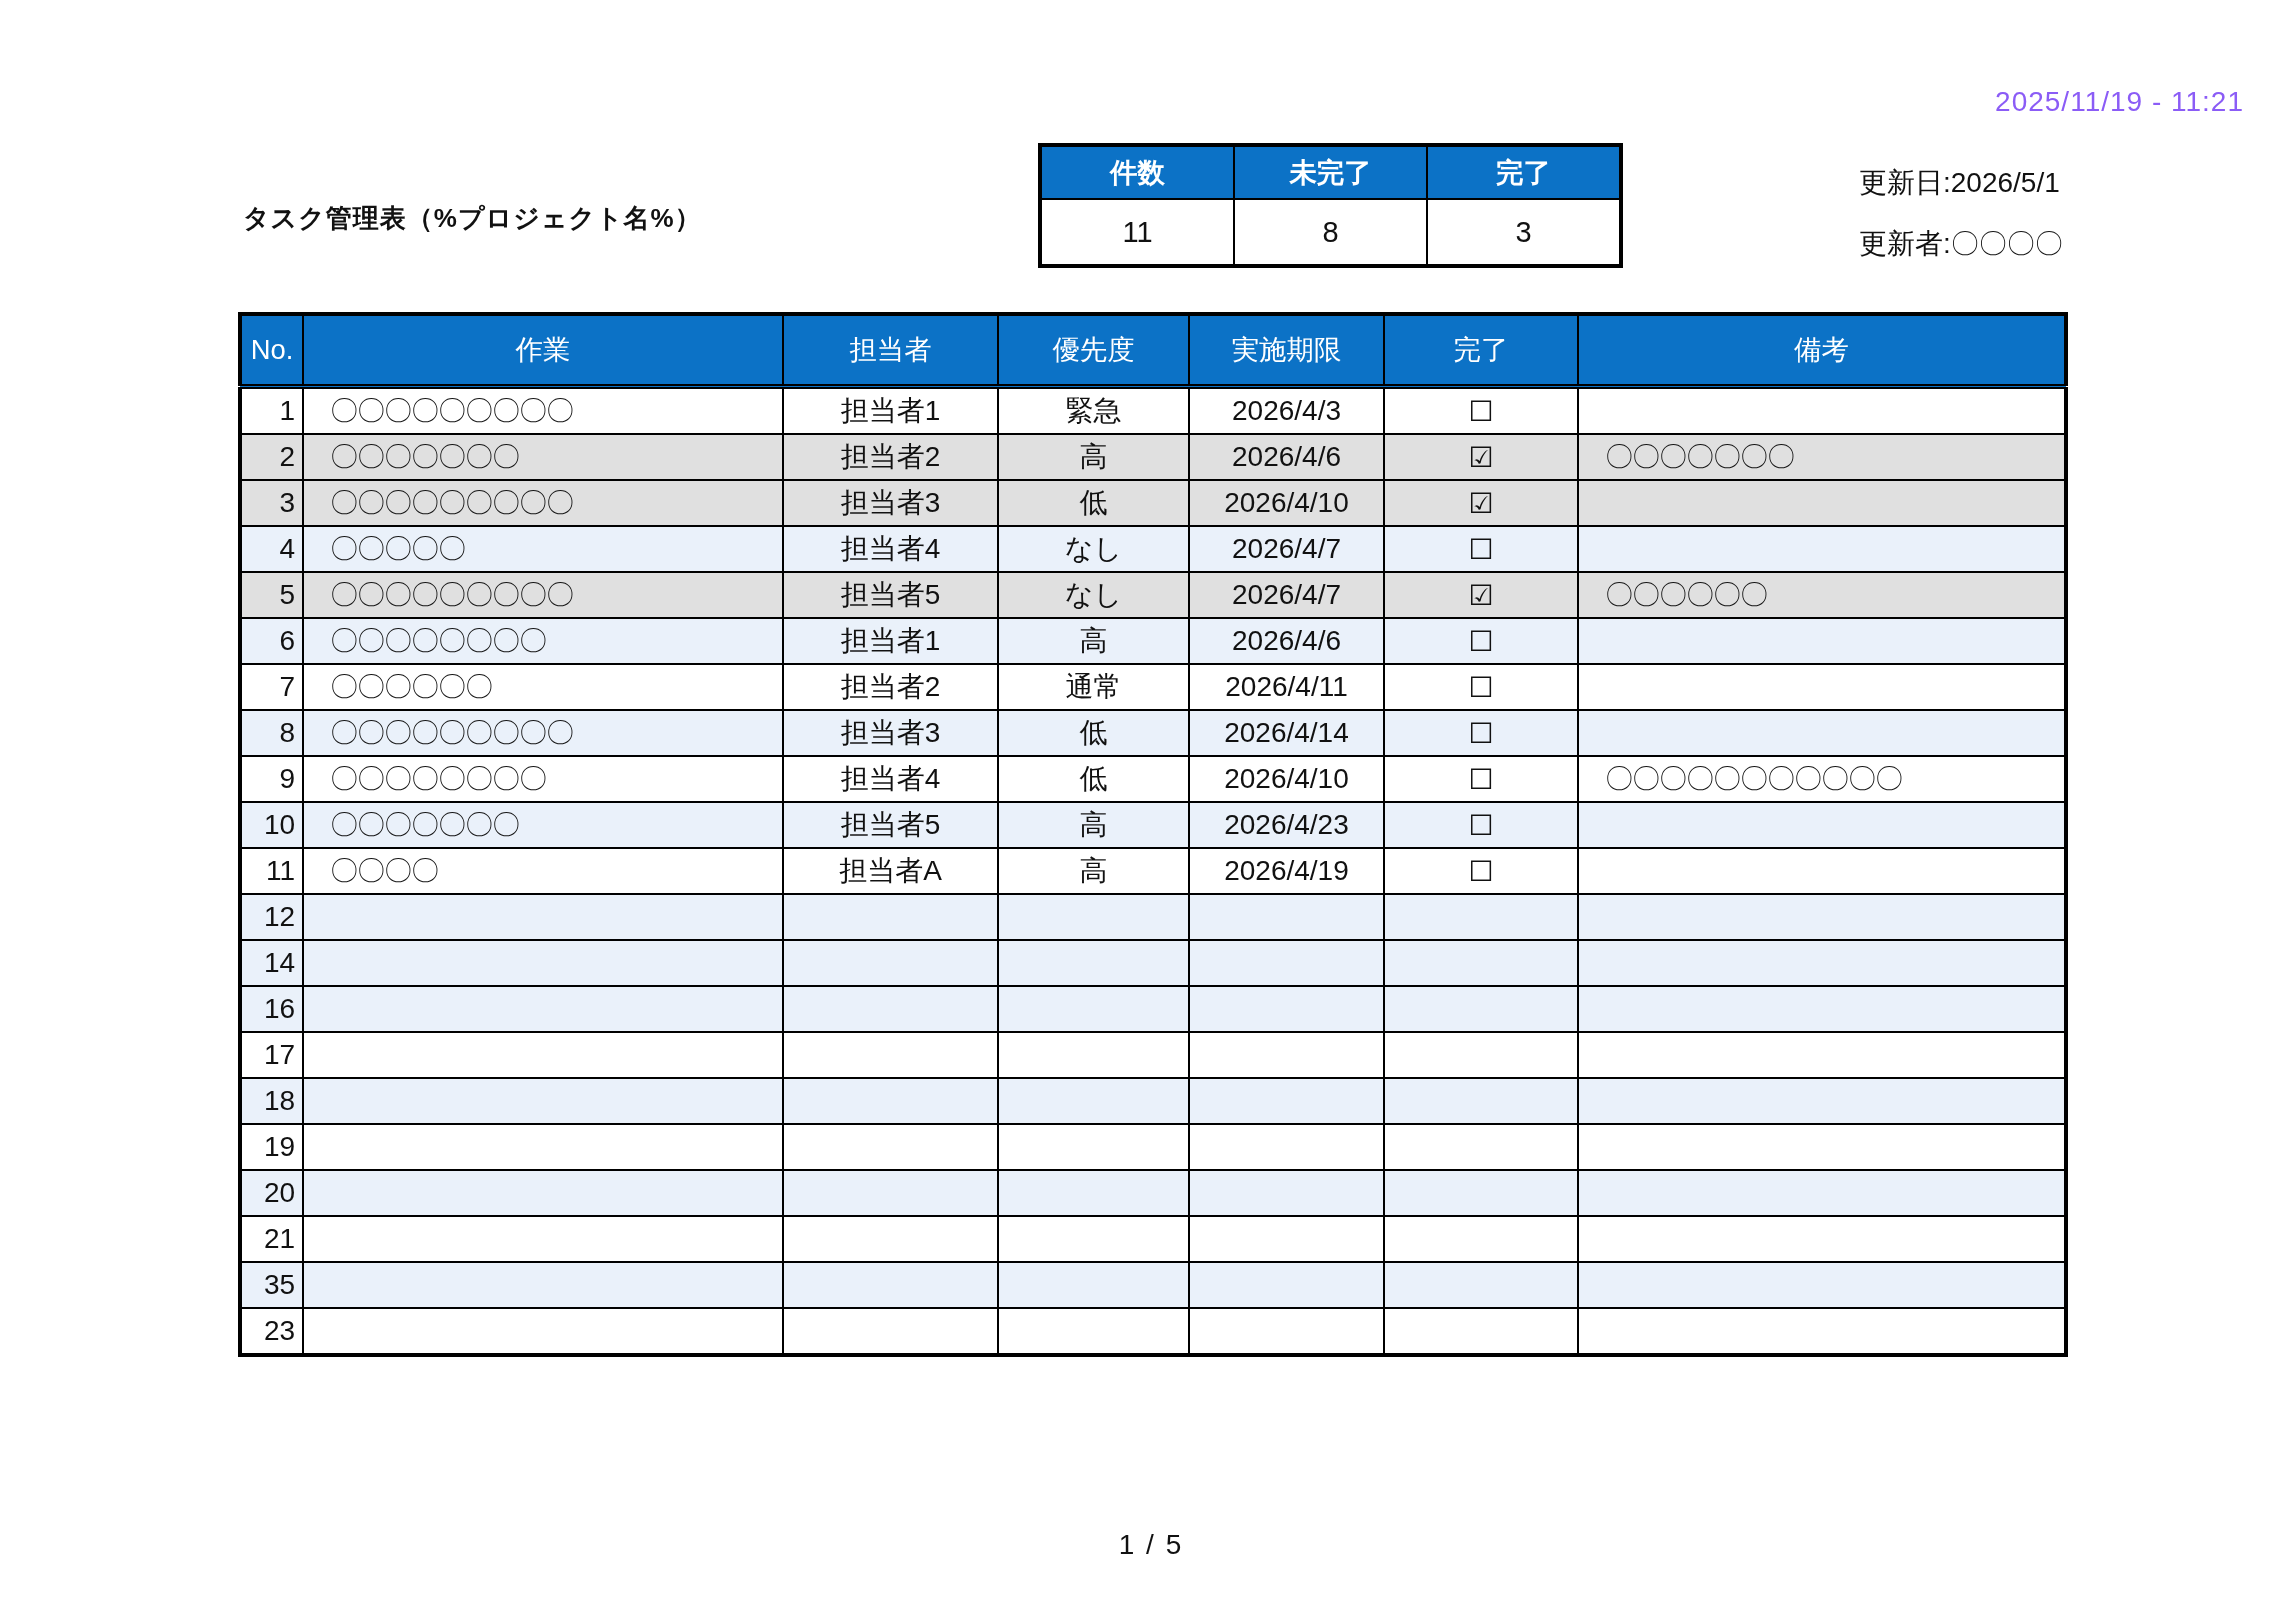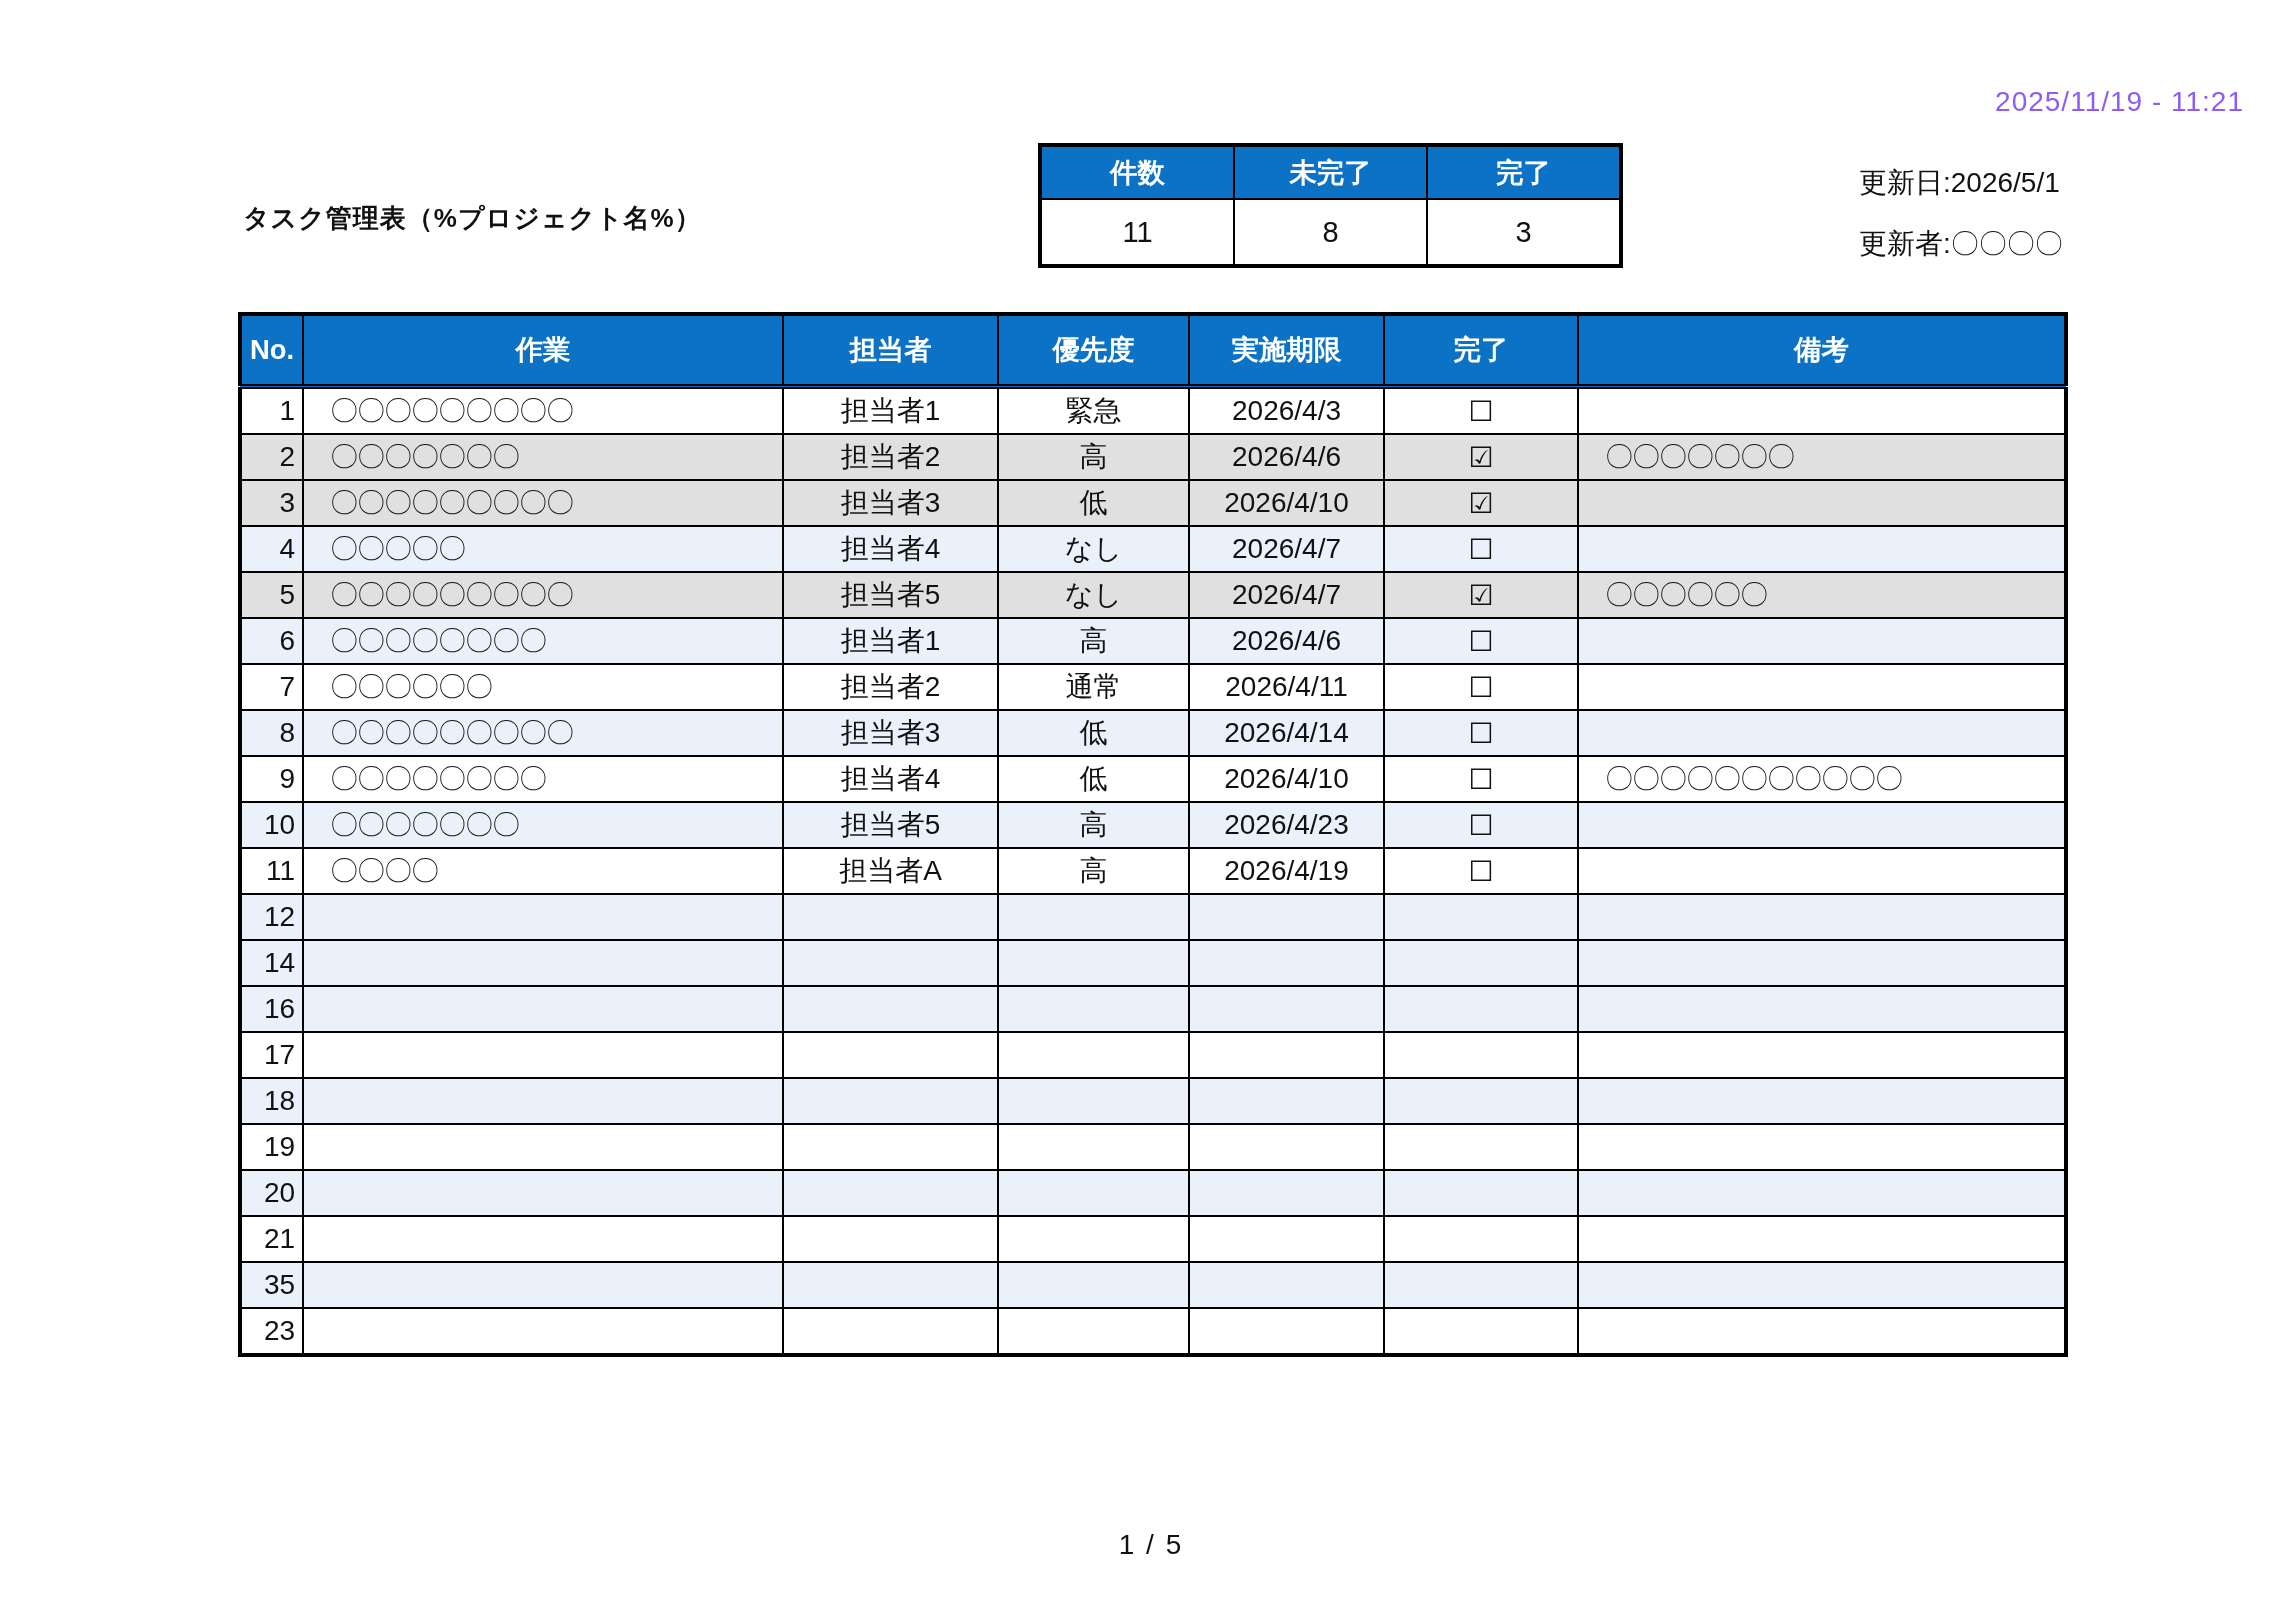--- a/index.html
+++ b/index.html
@@ -13,21 +13,21 @@
   .update-info{position:absolute;left:1859px;top:152px;font-size:28px;line-height:61px;white-space:nowrap;}
   
   .summary{position:absolute;left:995px;top:143px;border-collapse:collapse;table-layout:fixed;margin-left:43px;}
   .summary th,.summary td{border:2.9px solid #000;text-align:center;vertical-align:middle;}
   .summary{border:4.9px solid #000;}
   .summary th{width:189px;height:49px;background:var(--blue);color:#fff;font-size:27.4px;font-weight:bold;}
   .summary td{height:62px;font-size:29px;background:#fff;}
   
   .task{position:absolute;left:238px;top:312px;border-collapse:collapse;table-layout:fixed;width:1826px;}
   .task{border:4.9px solid #000;}
-  .task th{background:var(--blue);color:#fff;font-weight:bold;font-size:27.4px;height:66px;
+  .task th{background:var(--blue);color:#fff;font-weight:normal;font-size:27.4px;height:66px;
            border:2px solid #000;border-bottom:5.9px double #000;vertical-align:middle;text-align:center;}
   .task td{border-left:2px solid #000;border-right:2px solid #000;border-top:2.9px solid #000;border-bottom:2.9px solid #000;
            height:42px;font-size:28px;vertical-align:middle;background:#fff;overflow:hidden;white-space:nowrap;}
   .task col.c-no{width:63px;}  .task col.c-task{width:480px;} .task col.c-assignee{width:215px;}
   .task col.c-priority{width:191px;} .task col.c-deadline{width:195px;}
   .task col.c-done{width:194px;} .task col.c-remarks{width:488px;}
   .td-no{text-align:right;padding-right:6.9px;font-size:29px;}
   .td-task,.td-remarks{text-align:left;padding-left:26px;letter-spacing:-1px;}
   .td-assignee,.td-priority,.td-deadline,.td-done{text-align:center;}
   .td-done{font-family:"DejaVu Sans",sans-serif;font-size:30px;}

